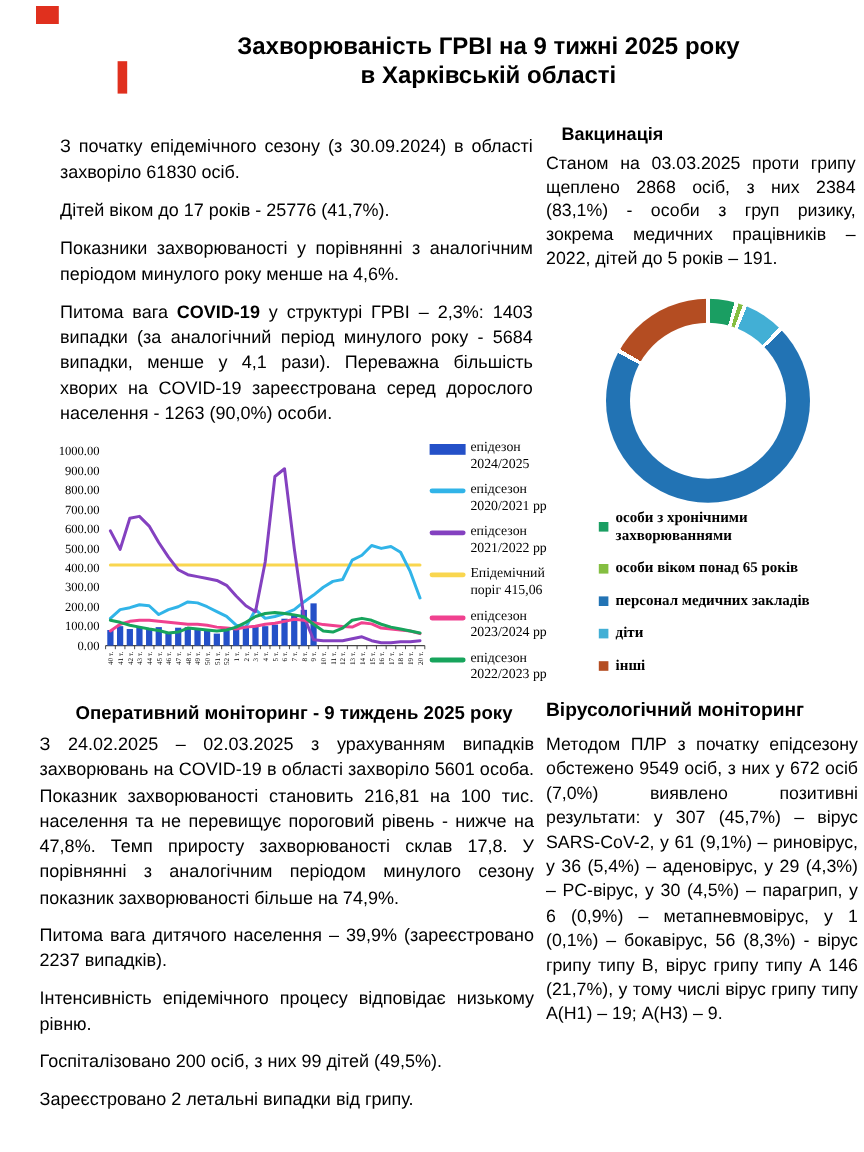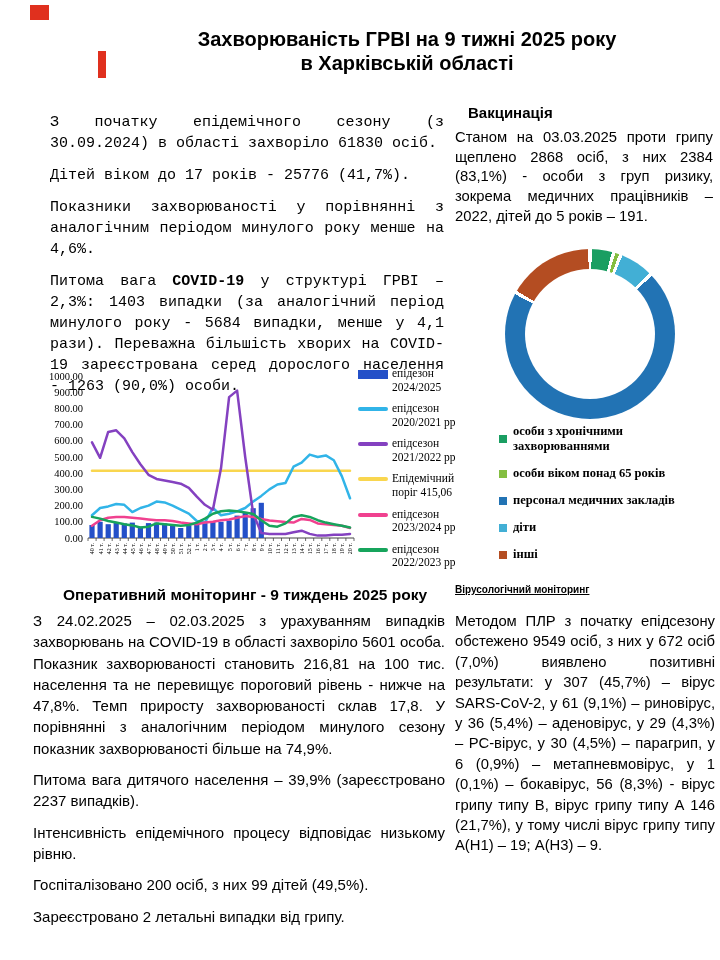--- a/index.html
+++ b/index.html
@@ -2,21 +2,21 @@
 <html lang="uk"><head>
 <meta charset="utf-8">
 <style>
   html,body{margin:0;padding:0;}
   body{width:720px;height:960px;background:#fff;font-family:"Liberation Sans",sans-serif;color:#000;position:relative;overflow:hidden;}
   .abs{position:absolute;}
   .red-sq{left:30px;top:5px;width:19px;height:15px;background:#E0301E;}
   .red-bar{left:98px;top:51px;width:8px;height:27px;background:#E0301E;}
   .title{left:0;top:28px;width:720px;text-align:center;font-size:20px;font-weight:bold;line-height:1.18;margin:0;padding-left:47px;}
   
-  .left-top{left:50px;top:112px;width:394px;font-family:Liberation Mono, monospace;}
+  .left-top{left:50px;top:112px;width:394px;}
   .para{text-align:justify;font-size:15px;line-height:1.4;margin:0 0 11px 0;}
   
   .chart-row{left:36px;top:364px;width:430px;height:220px;display:flex;}
   .chart-row svg{flex:0 0 322px;}
   .ylab{font-family:"Liberation Serif",serif;font-size:10.5px;fill:#000;}
   .xlab{font-family:"Liberation Serif",serif;font-size:6px;fill:#000;}
   .chart-legend{flex:1;padding-top:3px;font-family:"Liberation Serif",serif;font-size:11.5px;line-height:1.18;}
   .cl-item{display:flex;align-items:flex-start;margin-bottom:8px;}
   .cl-swatch{flex:0 0 30px;margin-right:4px;}
   .cl-swatch.bar{height:9px;margin-top:3px;}
@@ -27,21 +27,21 @@
   .left-bottom .para{line-height:1.42;margin-bottom:10px;}
   
   .vacc-head{left:468px;top:104px;font-size:15px;font-weight:bold;margin:0;}
   .right-col-p{text-align:justify;font-size:14.8px;line-height:1.33;margin:0;}
   .vacc-text{left:455px;top:128px;width:258px;}
   .donut{left:505px;top:249px;width:170px;height:170px;border-radius:50%;}
   .donut::after{content:"";position:absolute;inset:20px;background:#fff;border-radius:50%;}
   .vacc-legend{left:455px;top:424px;width:262px;}
   .vl-item{display:flex;align-items:center;margin-bottom:12px;font-family:"Liberation Serif",serif;font-weight:bold;font-size:12.5px;margin-left:44px;}
   .vl-marker{flex:0 0 8px;height:8px;margin-right:6px;}
-  .vir-head{left:455px;top:584px;font-size:10px;font-weight:bold;margin:0;text-decoration:underline;}
+  .vir-head{left:455px;top:584px;font-size:16px;font-weight:bold;margin:0;}
   .vir-text{left:455px;top:611px;width:260px;line-height:1.38;}
 </style>
 </head>
 <body>
 
 <div>
 
   <div class="abs red-sq"></div>
   <div class="abs red-bar"></div>
 

